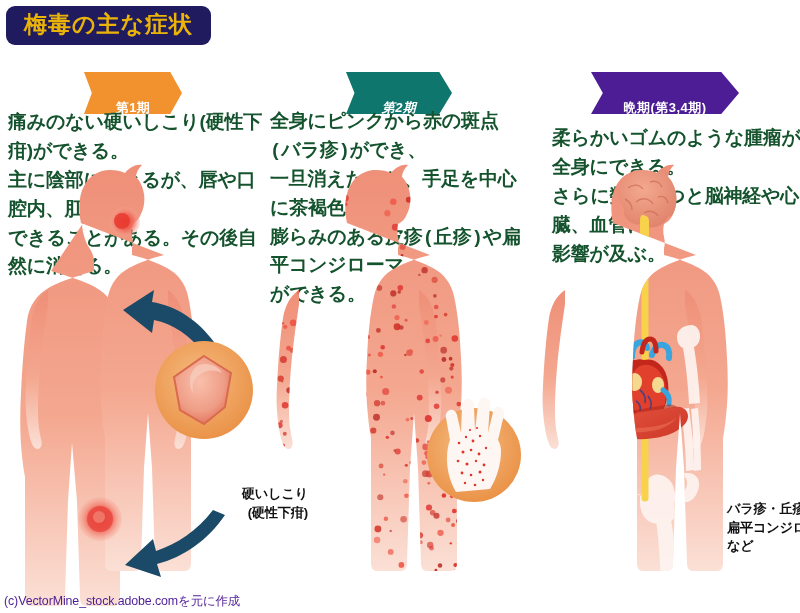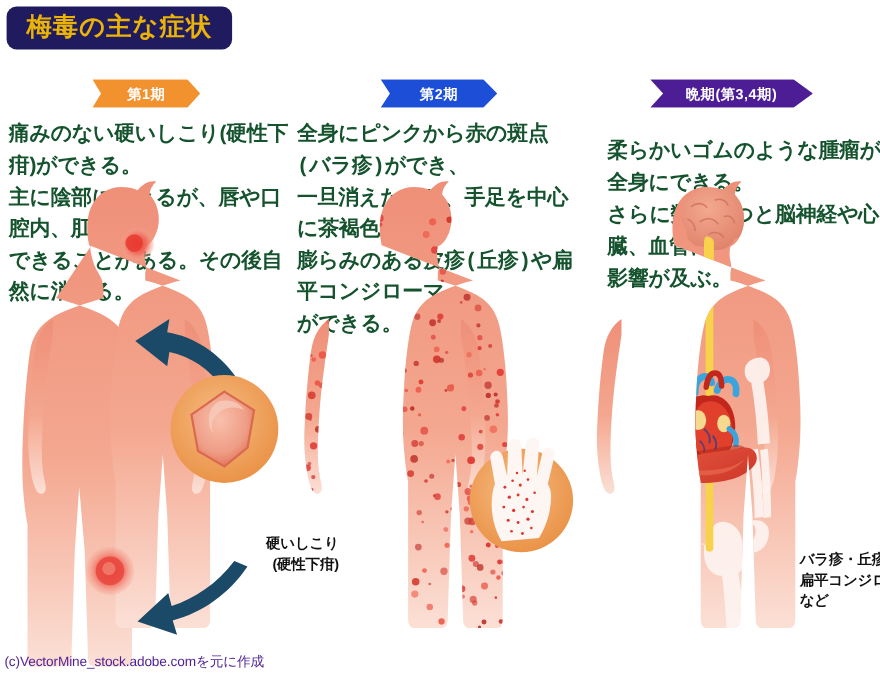--- a/index.html
+++ b/index.html
@@ -43,37 +43,37 @@
     height: 545px;
   }
   #column-1 { left: 0px; }
   #column-2 { left: 266px; }
   #column-3 { left: 532px; }
 
   
   .ribbon {
     position: relative;
     margin: 12px auto 0 auto;
-    height: 26px;
+    height: 42px;
     display: flex;
-    align-items: center;
+    align-items: flex-end;
     justify-content: center;
     clip-path: polygon(0% 0%, 88% 0%, 100% 50%, 88% 100%, 0% 100%, 8% 50%);
     box-sizing: border-box;
   }
   .ribbon .ribbon-label {
     color: #ffffff;
     font-weight: bold;
     font-size: 13px;
     line-height: 1;
     white-space: nowrap;
     letter-spacing: 0.5px;
   }
   #ribbon-1 { width: 98px; background: #f2922e; }
-  #ribbon-2 { width: 106px; background: #1d4ed8; }
+  #ribbon-2 { width: 106px; background: #0f766e; font-style: italic; }
   #ribbon-3 { width: 148px; background: #4c1d95; }
 
   
   .description {
     position: absolute;
     font-size: 19px;
     font-weight: bold;
     line-height: 1.52;
     color: #14532d;
     letter-spacing: -0.2px;

